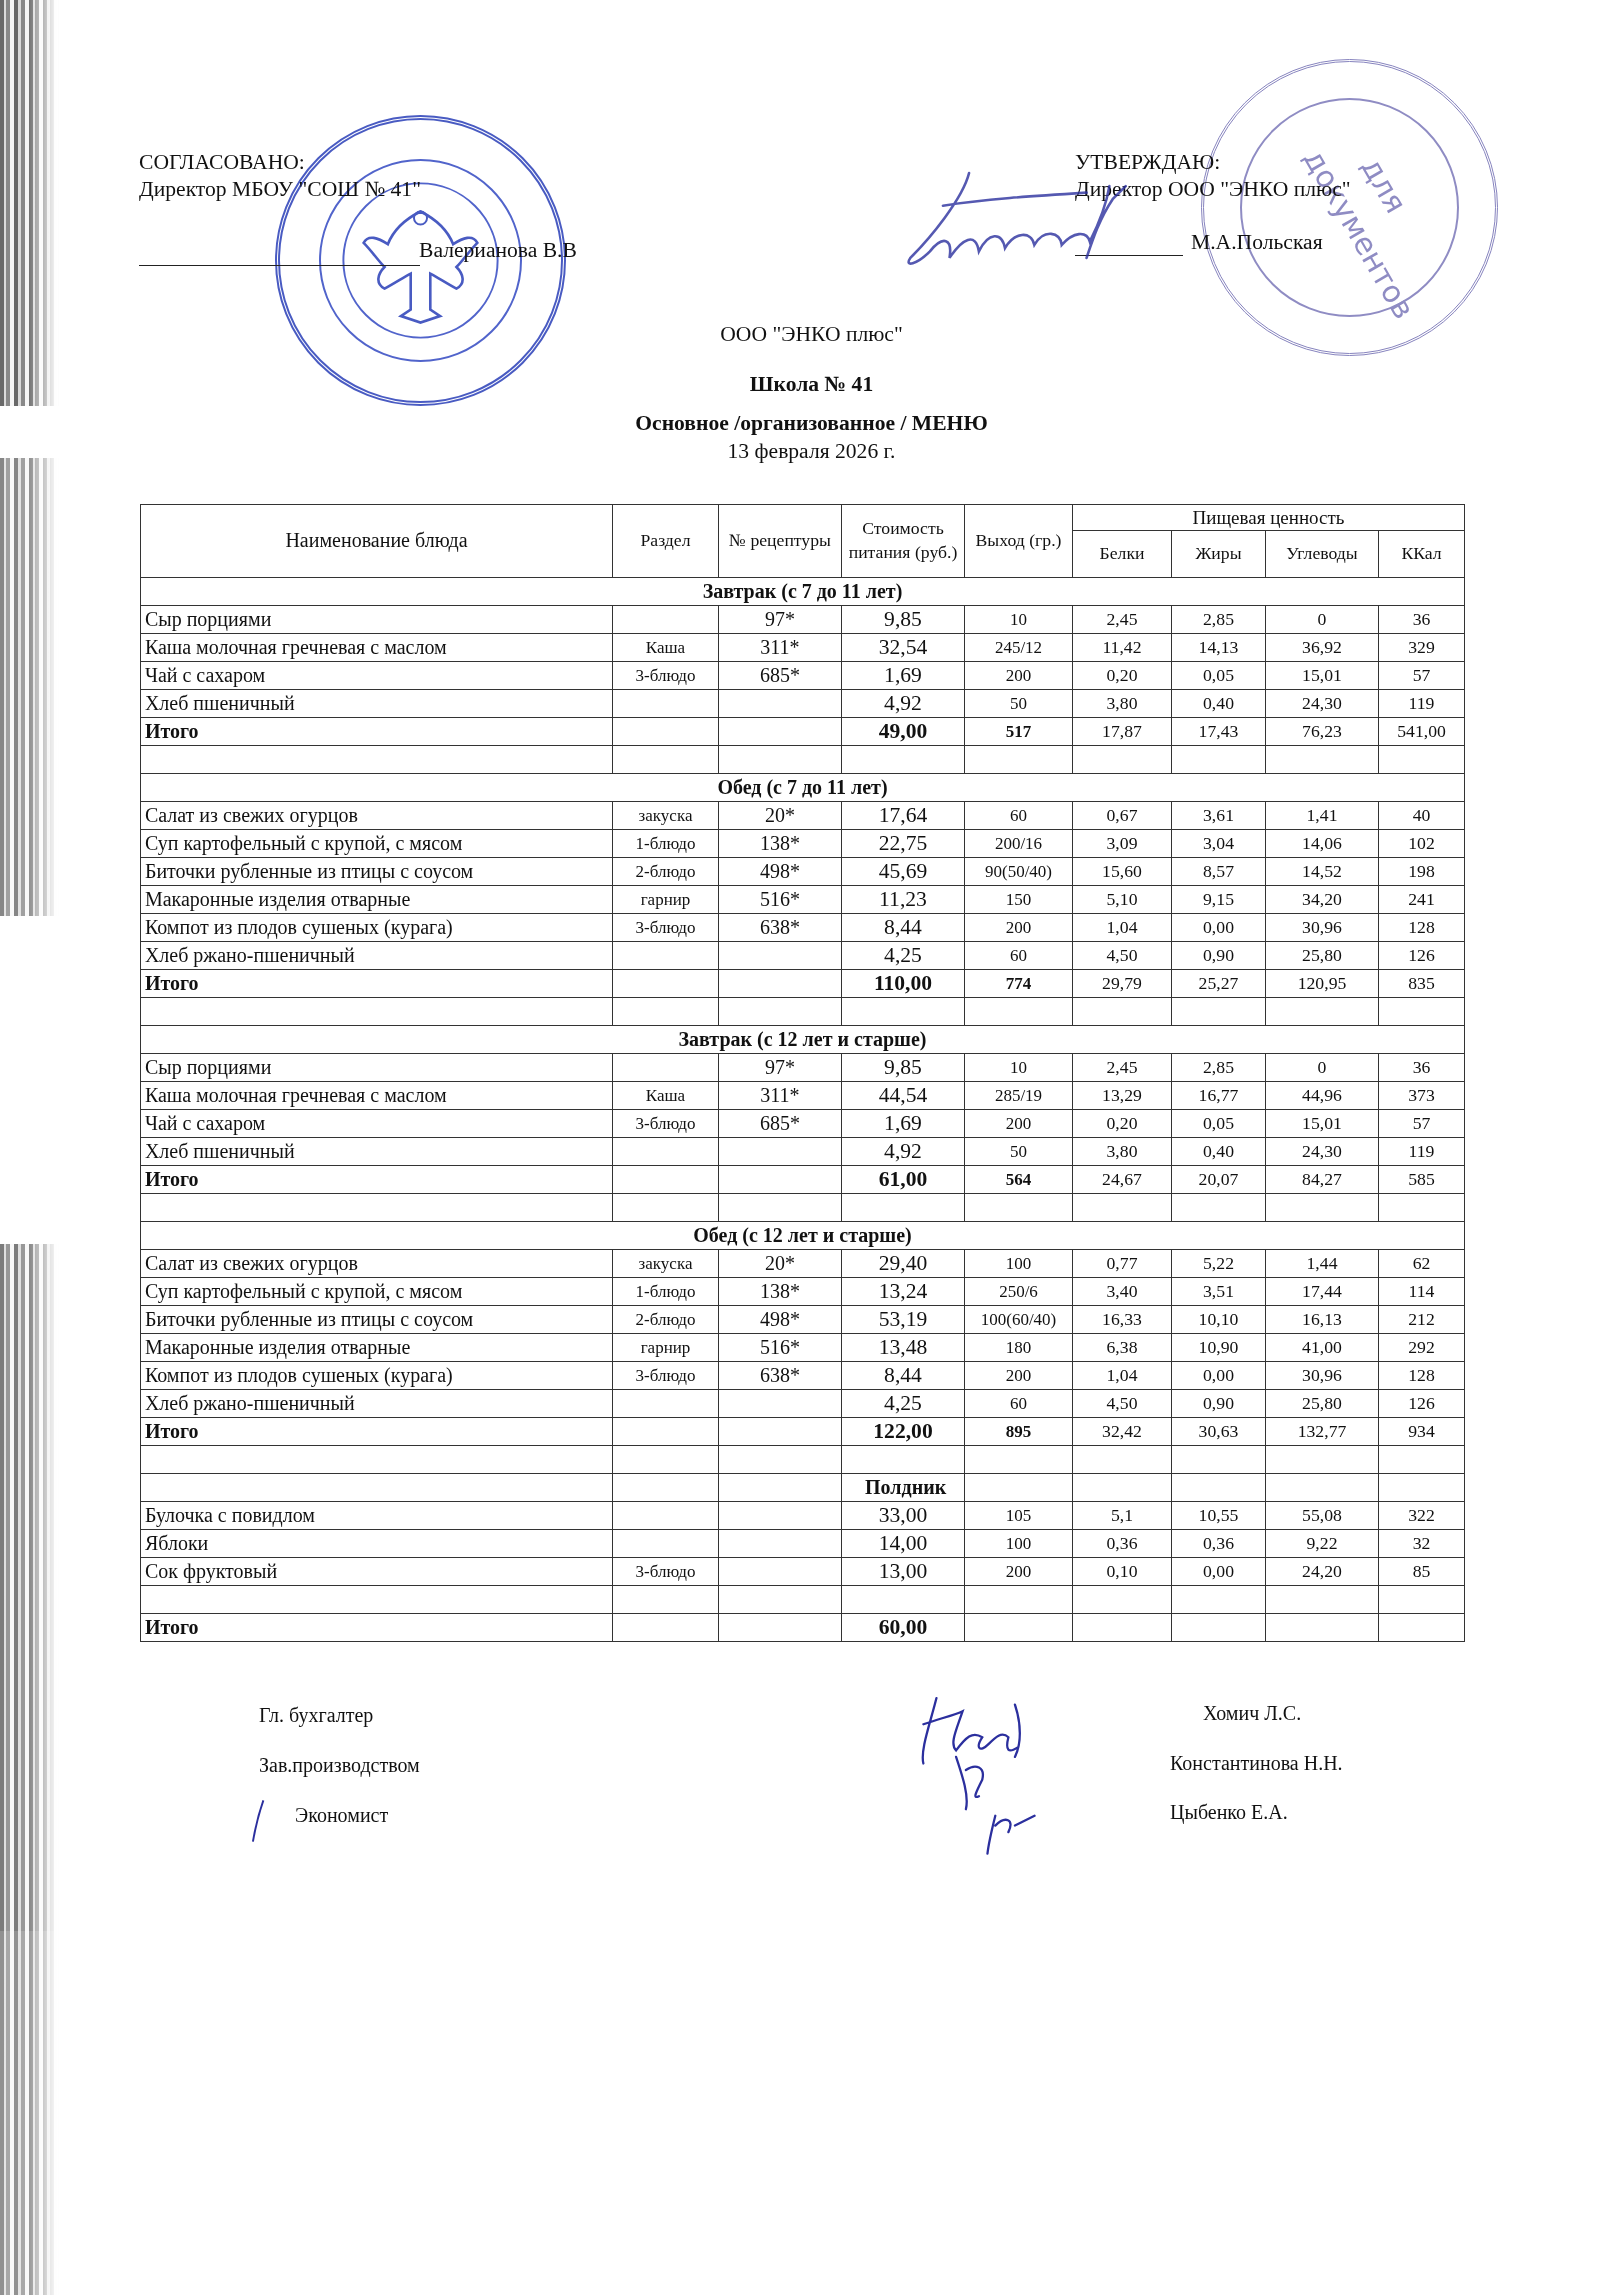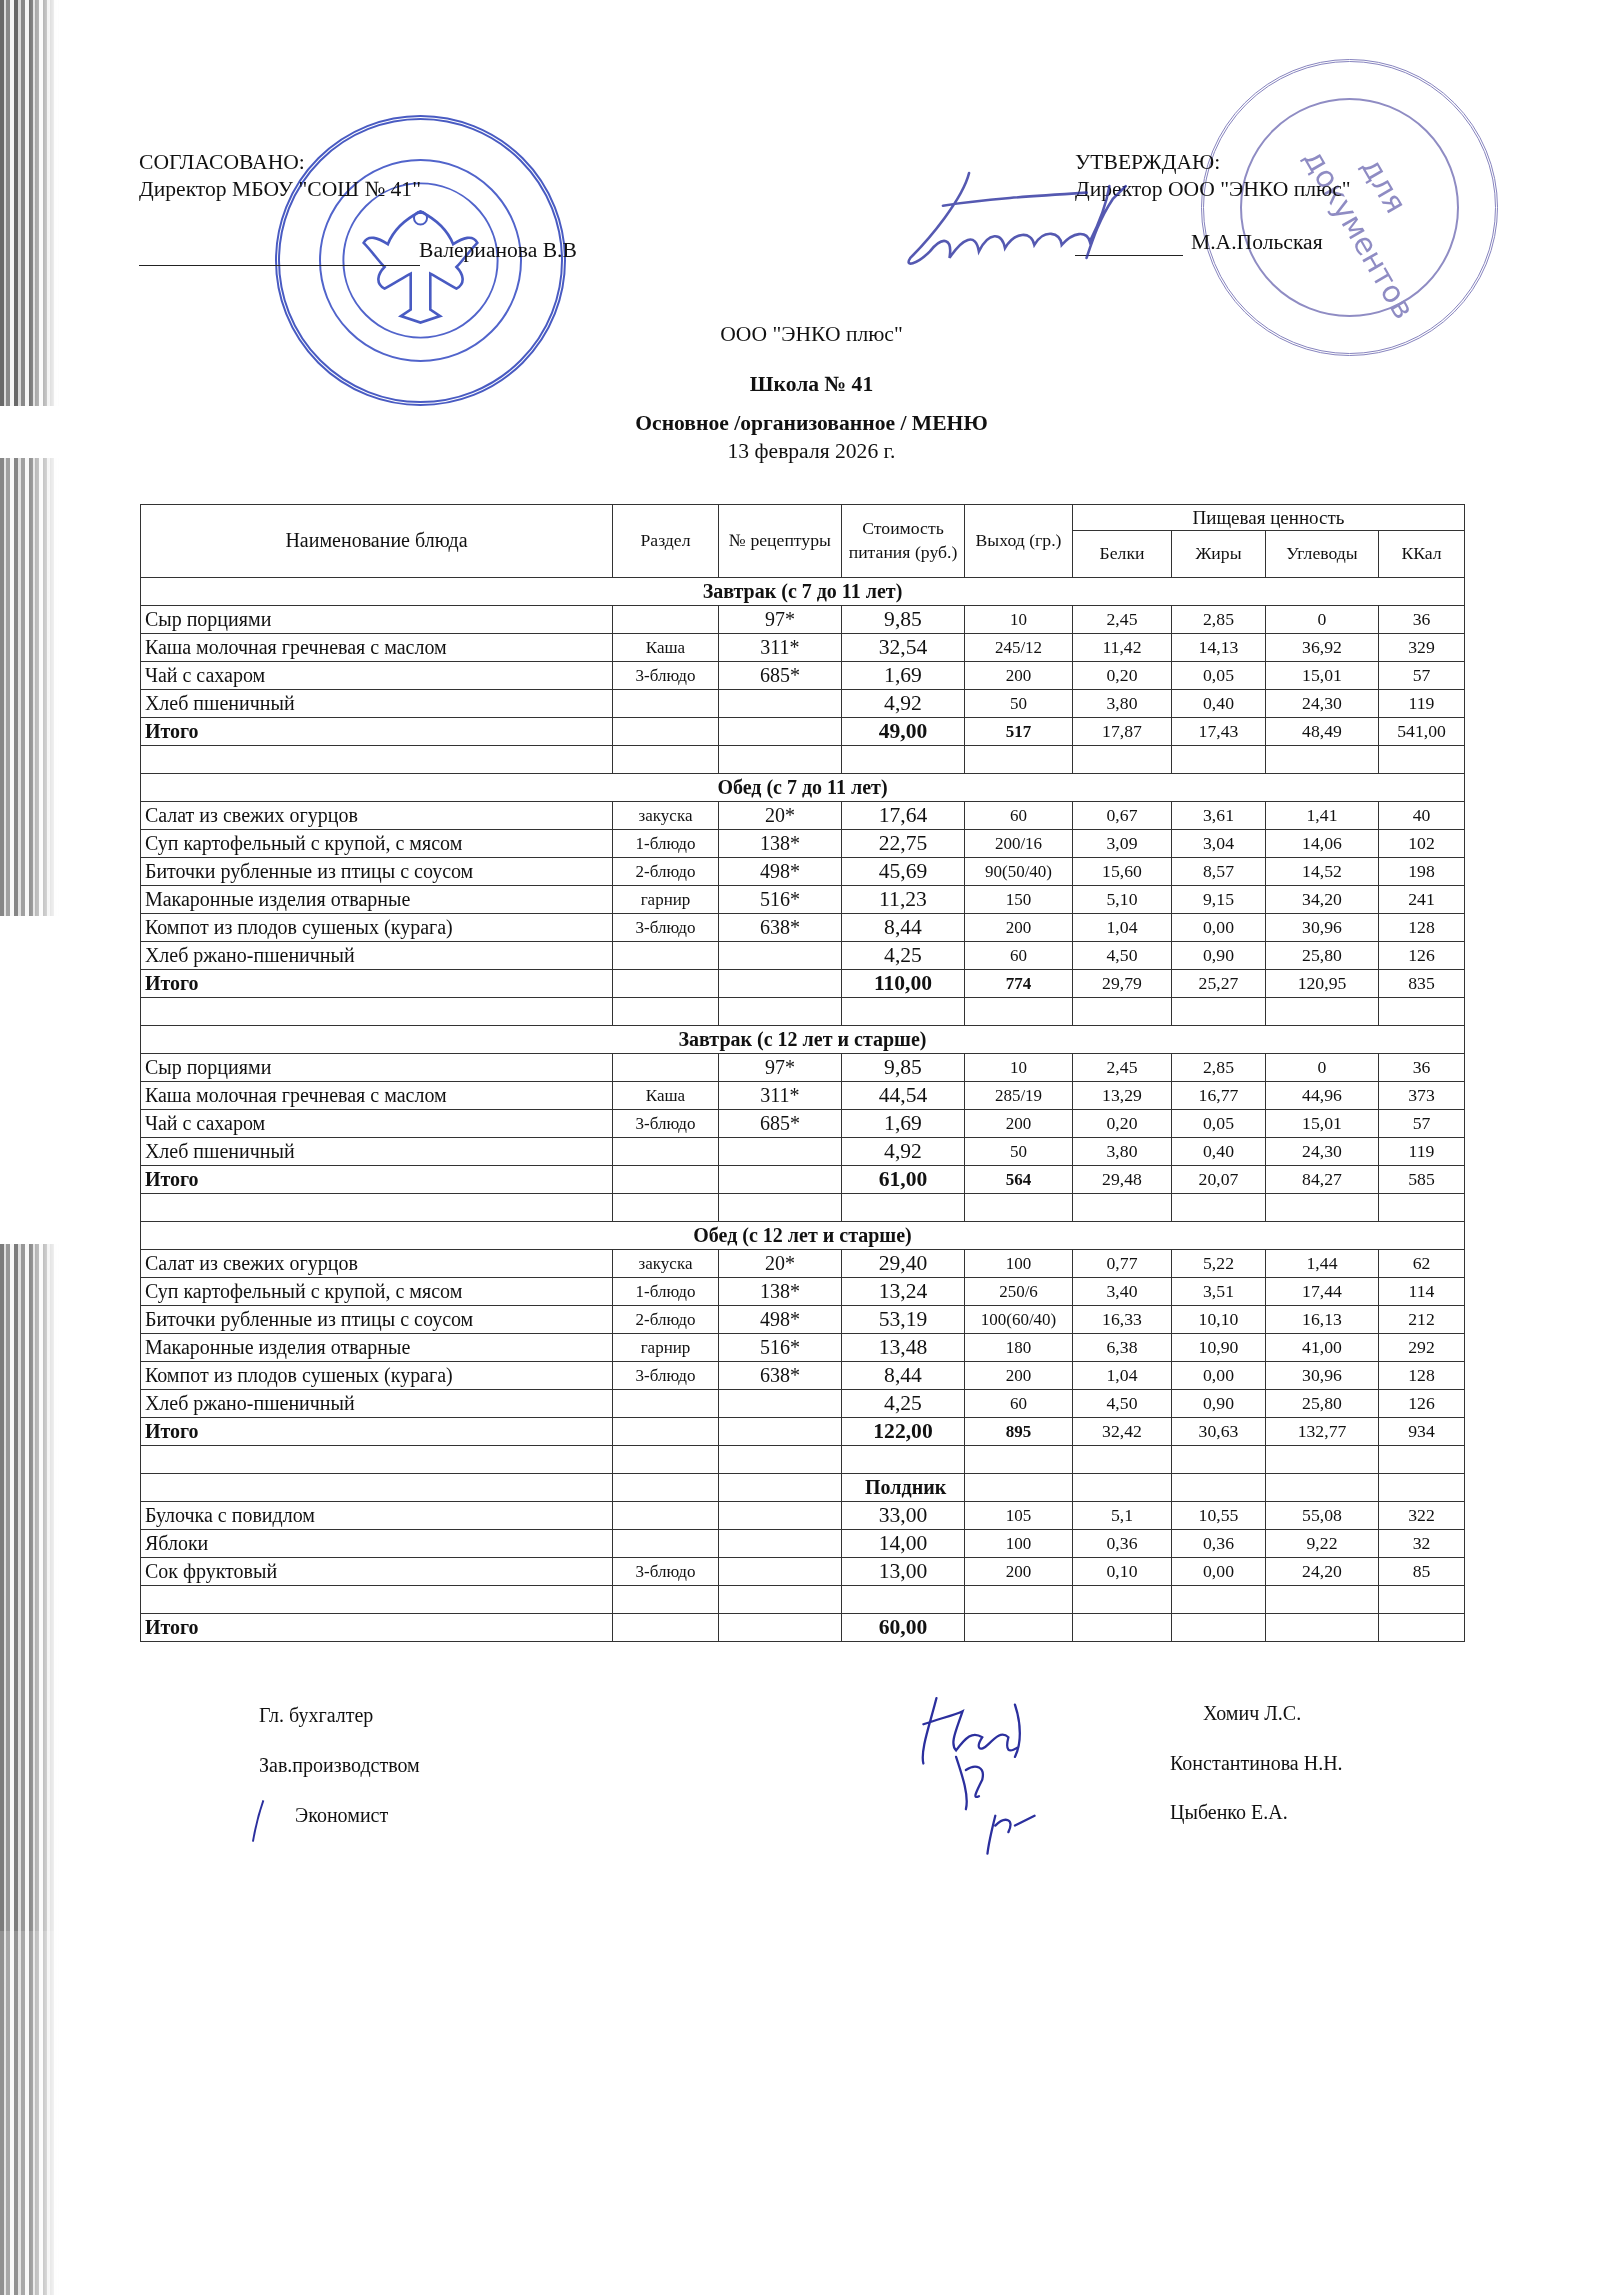--- a/index.html
+++ b/index.html
@@ -181,21 +181,21 @@
         <td class="c-num">119</td>
       </tr>
       <tr class="total-row">
         <td class="c-name">Итого</td>
         <td class="c-sec"></td>
         <td class="c-rec"></td>
         <td class="c-cost">49,00</td>
         <td class="c-out" style="font-weight: bold;">517</td>
         <td class="c-num">17,87</td>
         <td class="c-num">17,43</td>
-        <td class="c-num">48,49</td>
+        <td class="c-num">76,23</td>
         <td class="c-num">541,00</td>
       </tr>
       <tr class="empty-row">
         <td></td>
         <td></td>
         <td></td>
         <td></td>
         <td></td>
         <td></td>
         <td></td>
@@ -339,21 +339,21 @@
         <td class="c-num">0,40</td>
         <td class="c-num">24,30</td>
         <td class="c-num">119</td>
       </tr>
       <tr class="total-row">
         <td class="c-name">Итого</td>
         <td class="c-sec"></td>
         <td class="c-rec"></td>
         <td class="c-cost">61,00</td>
         <td class="c-out" style="font-weight: bold;">564</td>
-        <td class="c-num">29,48</td>
+        <td class="c-num">24,67</td>
         <td class="c-num">20,07</td>
         <td class="c-num">84,27</td>
         <td class="c-num">585</td>
       </tr>
       <tr class="empty-row">
         <td></td>
         <td></td>
         <td></td>
         <td></td>
         <td></td>

